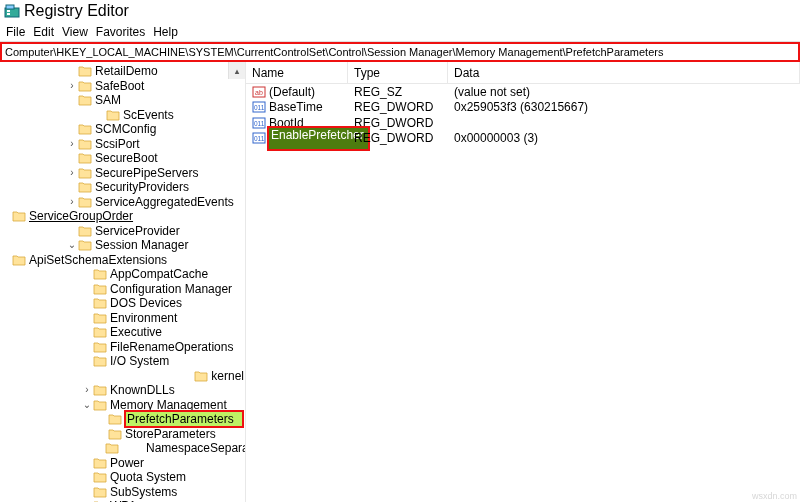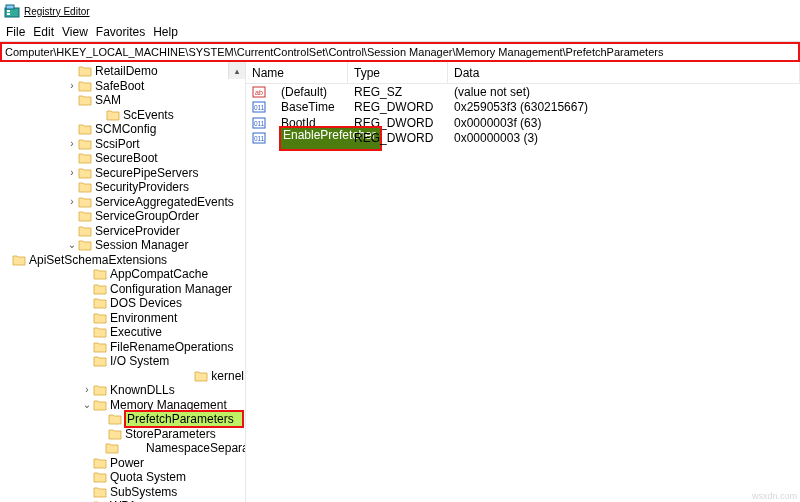--- a/index.html
+++ b/index.html
@@ -1,20 +1,20 @@
 <!DOCTYPE html>
 <html><head>
 <meta charset="utf-8">
 <style>
   * { box-sizing: border-box; margin: 0; padding: 0; }
   body { font-family: "Segoe UI", Tahoma, sans-serif; font-size: 12px; background: #fff; color: #000; width: 800px; height: 502px; overflow: hidden; position: relative; }
   
   .titlebar { height: 22px; display: flex; align-items: center; padding: 0 4px; background: #fff; }
   .titlebar .app-icon { width: 16px; height: 16px; margin-right: 4px; display:flex; align-items:center; justify-content:center; }
-  .titlebar .title { font-size: 10px; text-decoration: underline; }
+  .titlebar .title { font-size: 16px; }
   
   .menubar { height: 20px; display:flex; align-items:center; padding: 0 4px; border-bottom: 1px solid #e0e0e0; }
   .menubar span { margin-right: 4px; padding: 0 2px; cursor: default; }
   
   .addressbar { height: 20px; border: 2px solid #e11; background:#fff; display:flex; align-items:center; padding: 0 3px; font-size: 11px; white-space: nowrap; overflow: hidden; }
   
   .content { display:flex; height: calc(502px - 22px - 20px - 20px); }
   
   .tree { width: 246px; overflow: hidden; border-right: 1px solid #e8e8e8; position:relative; font-size: 12px; }
   .tree-inner { padding-top: 2px; }
@@ -25,21 +25,21 @@
   .tree-row.highlight .label { border:2px solid #e11; padding: 0 8px 0 1px; background:#bef264; }
   .tree-scroll-up { position:absolute; top:0; right:0; width:17px; height:17px; background:#f0f0f0; display:flex; align-items:center; justify-content:center; font-size:9px; color:#555; border-left:1px solid #e0e0e0;}
   
   .list { flex:1; overflow:hidden; font-size:12px; }
   .list-header { height: 22px; display:flex; align-items:flex-end; border-bottom: 1px solid #e8e8e8; }
   .list-header .col { padding: 0 6px; border-right: 1px solid #e8e8e8; height:100%; display:flex; align-items:center; }
   .col-name { width: 102px; }
   .col-type { width: 100px; }
   .col-data { flex:1; }
   .list-body .row { height: 15.5px; display:flex; align-items:center; }
-  .list-body .row .cell { padding: 0 6px; display:flex; align-items:center; height:100%;gap:12px; }
+  .list-body .row .cell { padding: 0 6px; display:flex; align-items:center; height:100%; }
   .cell-name { width: 102px; }
   .cell-type { width: 100px; }
   .cell-data { flex:1; }
   .value-icon { width:14px; height:14px; margin-right:3px; display:inline-flex; align-items:center; justify-content:center; }
   .row.selected-value { }
   .row.selected-value .name-box { background:#4d7c0f; color:#fff; border:2px solid #e11; padding:0 4px 7px 2px; margin-left:-2px; }
   .name-text { }
   
   .watermark { position:absolute; bottom:1px; right:3px; font-size:9px; color:#d7d7d7; }
 </style>
@@ -157,21 +157,21 @@
         </div>
         <div class="tree-row" style="padding-left: 66px;">
           <span class="twisty">›</span>
           <span class="folder">
             <svg width="14" height="12" viewBox="0 0 14 12">
               <path d="M1 2h4l1 1h7v8H1z" fill="#ffe39b" stroke="#d9a93e" stroke-width="0.8"></path>
             </svg>
           </span>
           <span class="label">ServiceAggregatedEvents</span>
         </div>
-        <div class="tree-row" style="padding-left: 66px;">
+        <div class="tree-row" style=" text-decoration: underline;">
           <span class="twisty"></span>
           <span class="folder">
             <svg width="14" height="12" viewBox="0 0 14 12">
               <path d="M1 2h4l1 1h7v8H1z" fill="#ffe39b" stroke="#d9a93e" stroke-width="0.8"></path>
             </svg>
           </span>
           <span class="label">ServiceGroupOrder</span>
         </div>
         <div class="tree-row" style="padding-left: 66px;">
           <span class="twisty"></span>
@@ -392,21 +392,20 @@
           <div class="cell cell-name">
             <span class="value-icon">
               <svg width="14" height="14" viewBox="0 0 14 14">
                 <rect x="1" y="2" width="12" height="10" fill="#fff" stroke="#36c" stroke-width="1"></rect>
                 <text x="2" y="10" font-size="6.5" fill="#36c" font-family="sans-serif">011</text>
               </svg>
             </span>
             <span class="name-text">BootId</span>
           </div>
           <div class="cell cell-type">REG_DWORD</div>
-          <div class="cell cell-data">0x0000003f (63)</div>
         </div>
         <div class="row selected-value">
           <div class="cell cell-name">
             <span class="value-icon">
               <svg width="14" height="14" viewBox="0 0 14 14">
                 <rect x="1" y="2" width="12" height="10" fill="#fff" stroke="#36c" stroke-width="1"></rect>
                 <text x="2" y="10" font-size="6.5" fill="#36c" font-family="sans-serif">011</text>
               </svg>
             </span>
             <span class="name-box">EnablePrefetcher</span>

